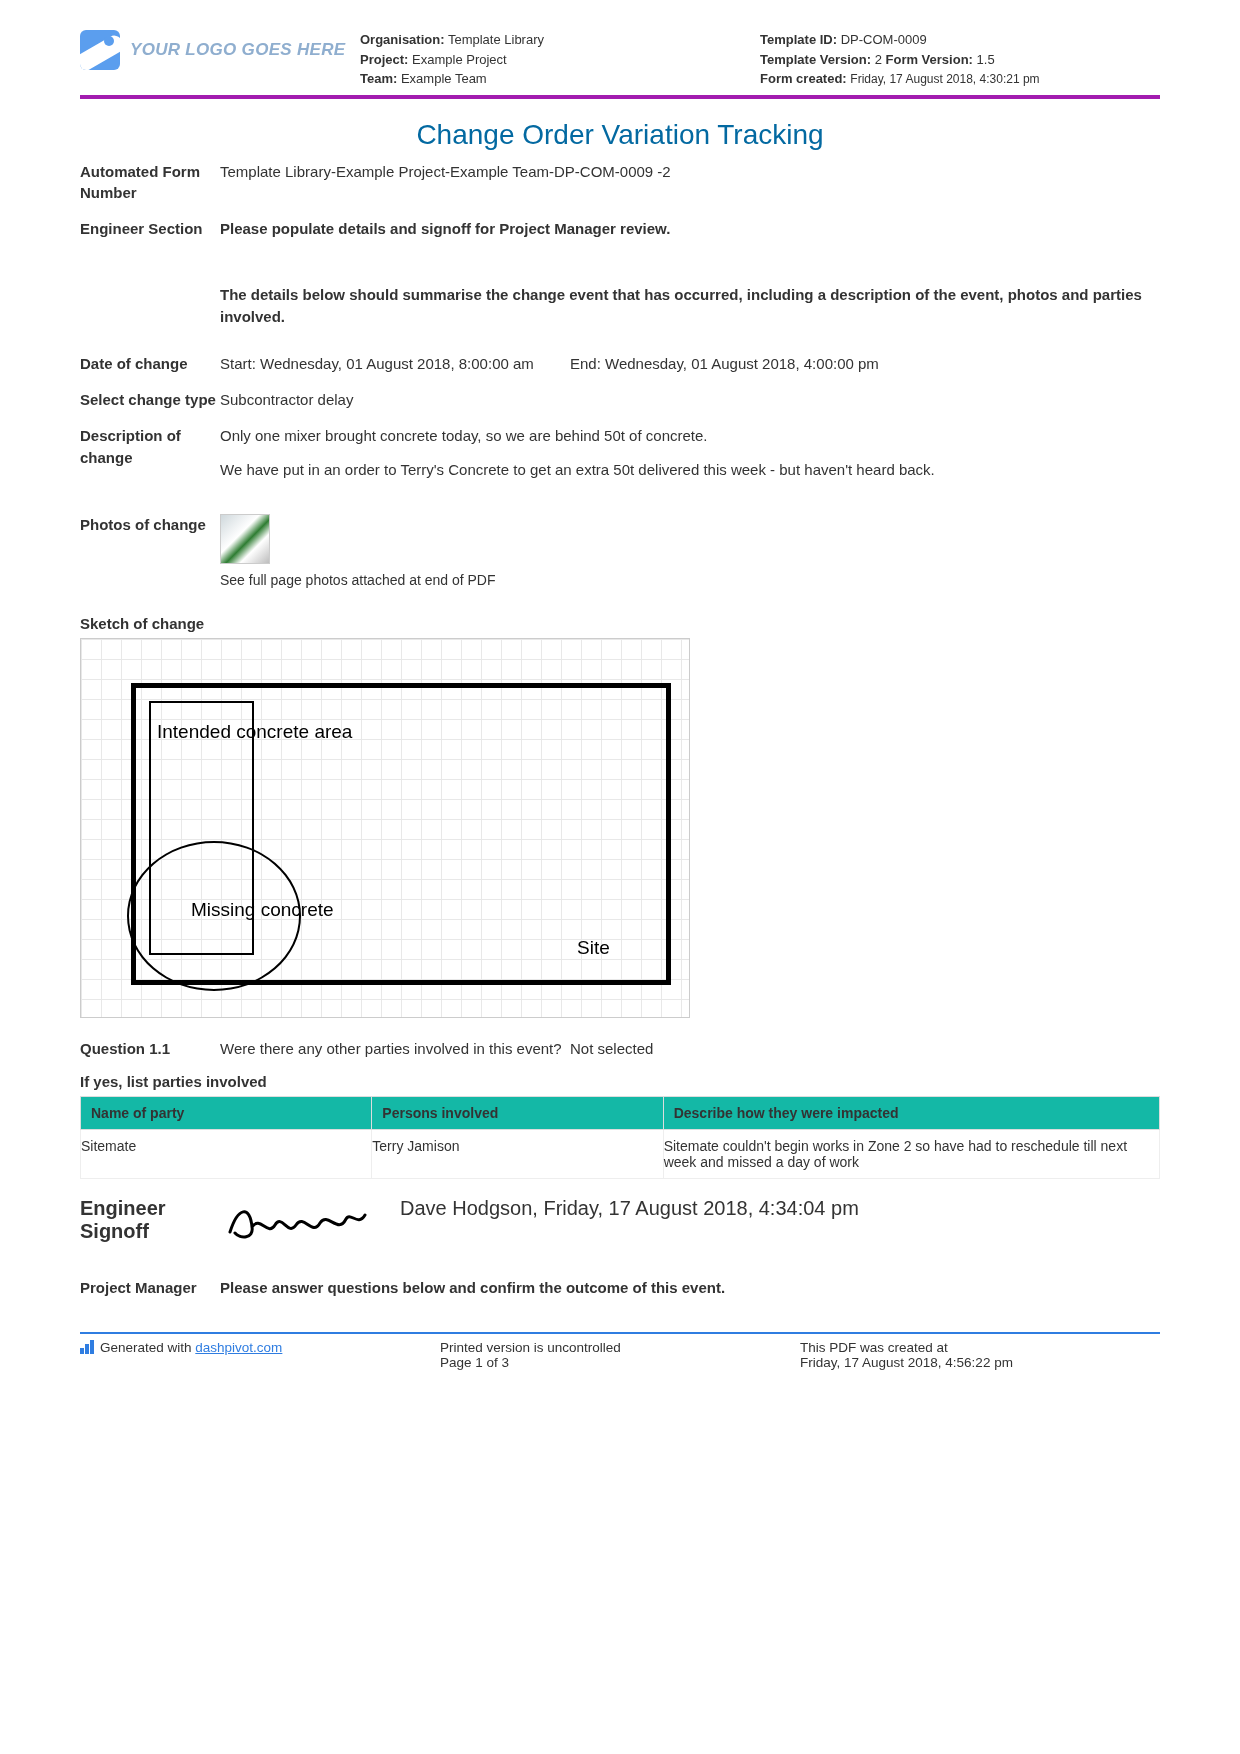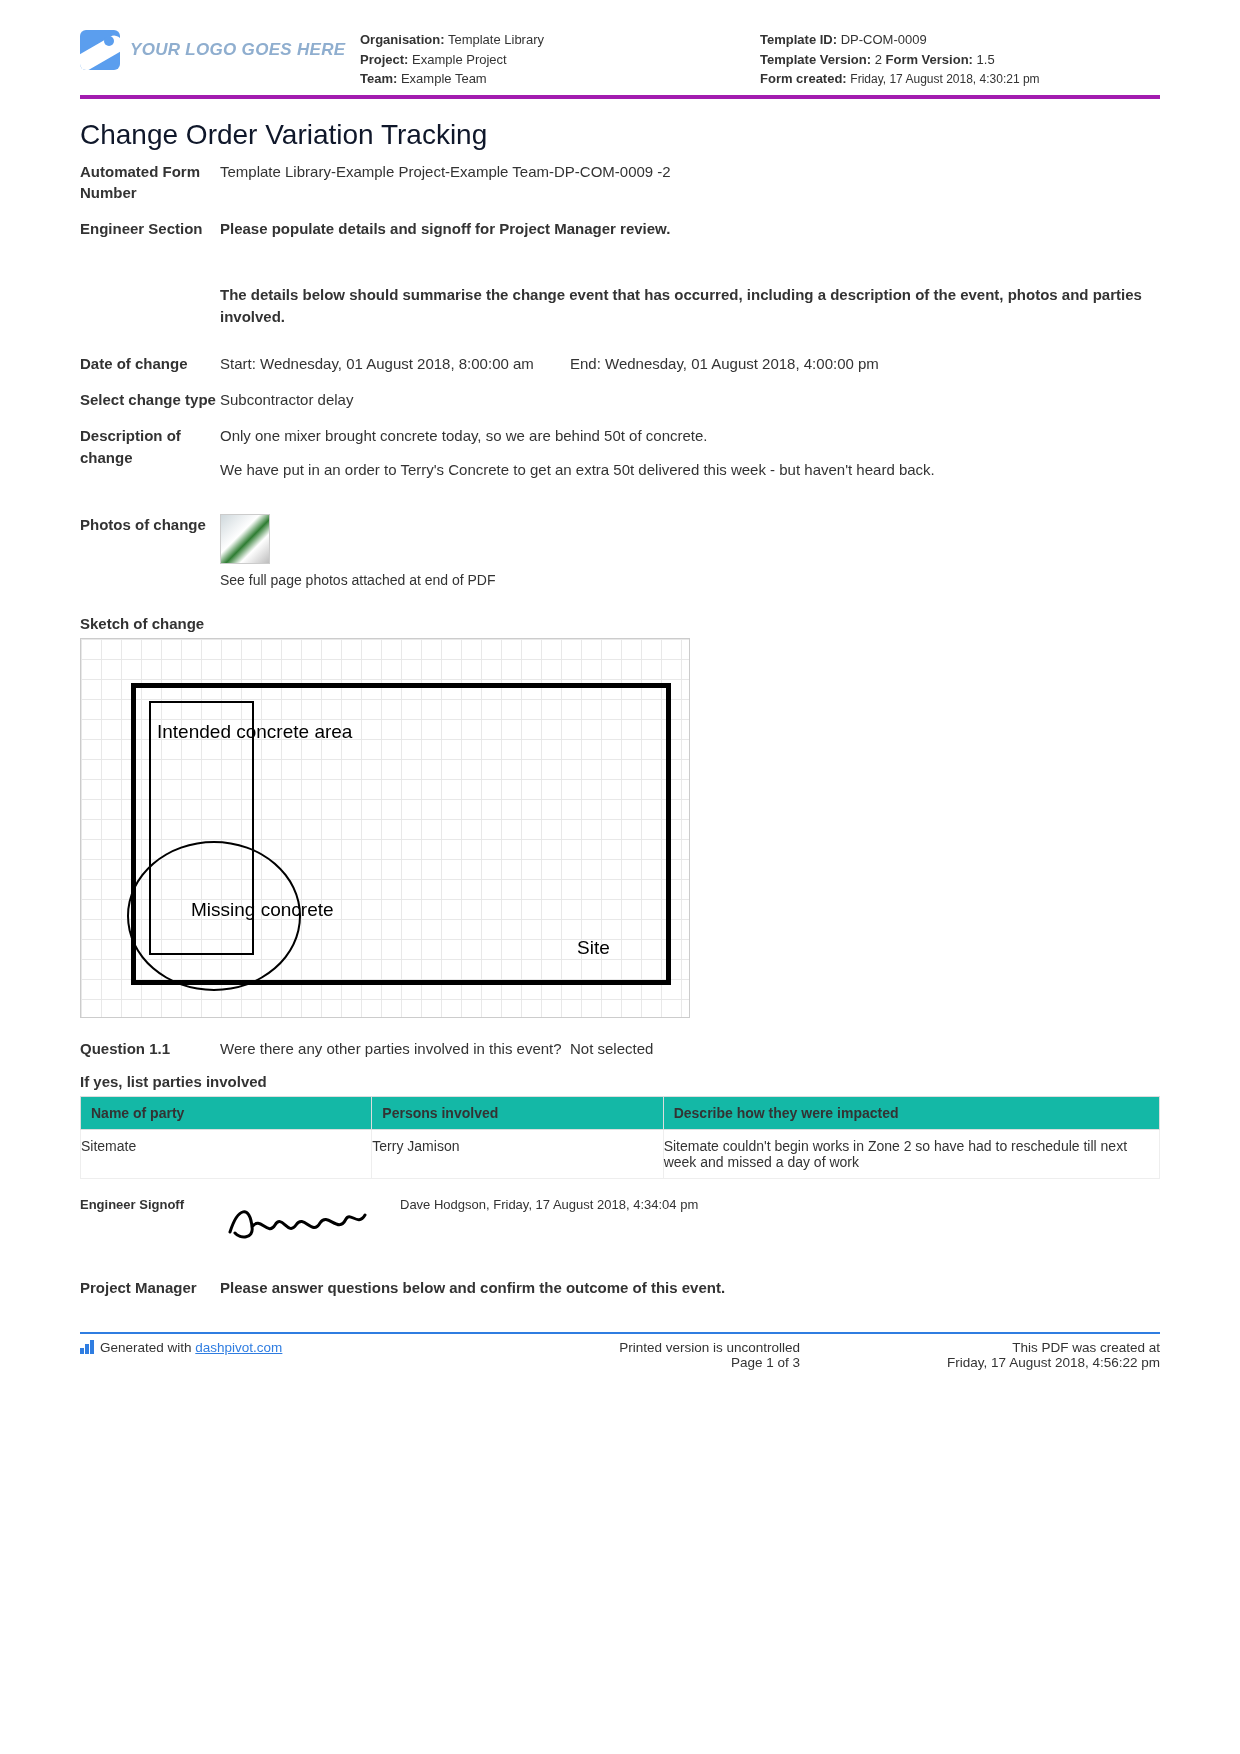--- a/index.html
+++ b/index.html
@@ -67,22 +67,23 @@
     font-size: 13px;
     line-height: 1.5;
   }
   .meta-col {
     flex: 1;
   }
   .meta-col b { font-weight: 700; }
   h1 {
     font-size: 28px;
     font-weight: 400;
-    color: #0f172a;
+    color: #0369a1;
     margin: 20px 0 10px 0;
+    text-align: center;
   }
   .field {
     display: flex;
     margin-bottom: 14px;
     font-size: 15px;
     line-height: 1.45;
   }
   .field-label {
     flex: 0 0 140px;
     font-weight: 700;
@@ -161,33 +162,33 @@
   }
   table.parties td {
     padding: 8px 0;
     border: 1px solid #eee;
     vertical-align: top;
   }
   .signature {
     height: 46px;
   }
   .signature svg { height: 46px; }
-  .sig-row { display:flex; margin-top:18px; font-size:13px;}
+  .sig-row { display:flex; margin-top:18px; font-size:20px;}
   .sig-row .sl { flex:0 0 140px; font-weight:700;}
   .sig-row .sb { flex:0 0 180px;}
   .spacer { height: 30px; }
   .footer {
     border-top: 2px solid #2f7de1;
     margin-top: 34px;
     padding-top: 6px;
     display: flex;
     font-size: 13.5px;
     color: #333;
   }
-  .footer .fcol { flex:1;text-align:right; }
+  .footer .fcol { flex:1; }
   .footer .fcol:first-child { display:flex; align-items:flex-start; gap:6px;}
   .footer a { color: #2f7de1; text-decoration: underline; }
   .bars {
     display: inline-flex;
     gap: 1px;
     align-items: flex-end;
     height: 14px;
   }
   .bars span {
     width: 4px;

